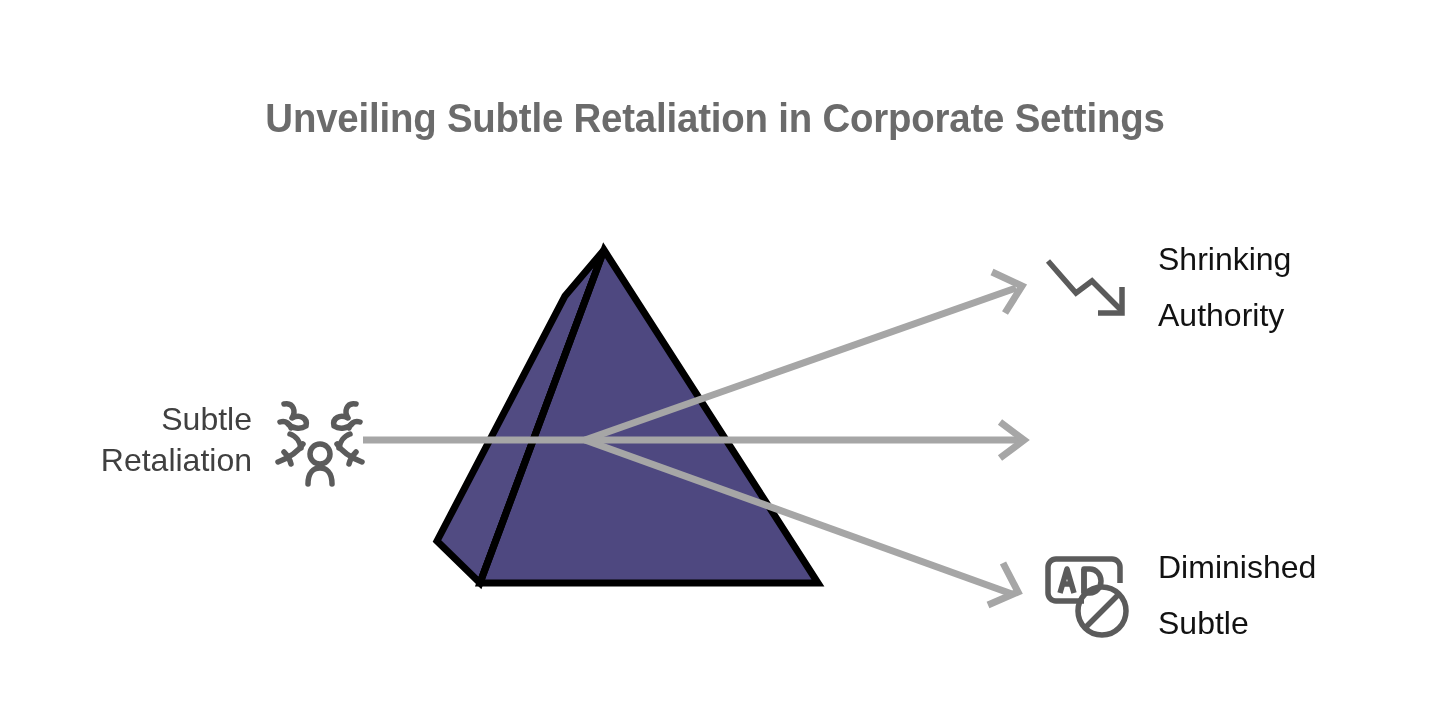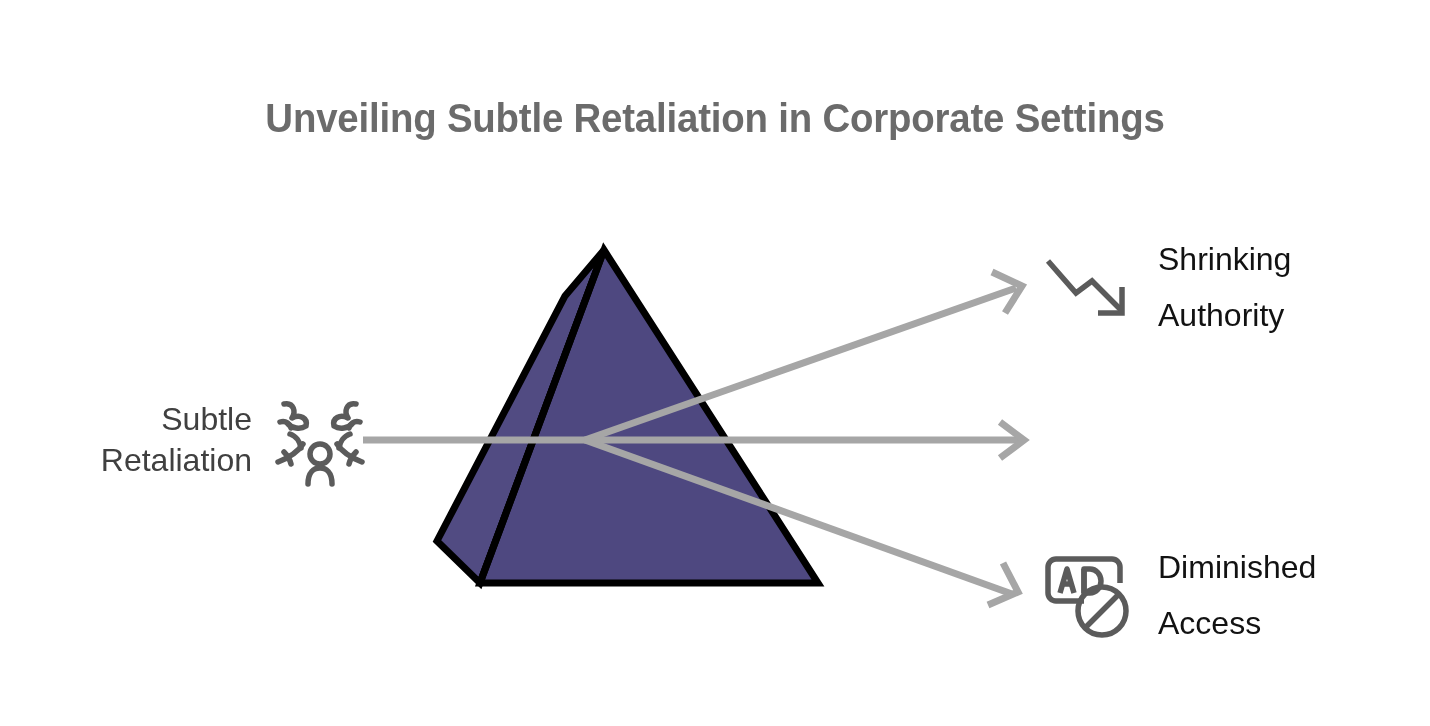--- a/index.html
+++ b/index.html
@@ -169,16 +169,16 @@
         <line x1="22" y1="35" x2="32" y2="35"></line>
 
         <path d="M44 20 H50 A11 12 0 0 1 50 44 H44 Z" fill="none"></path>
         <line x1="44" y1="20" x2="44" y2="44"></line>
 
         <circle cx="62" cy="62" r="24"></circle>
         <line x1="45" y1="79" x2="79" y2="45"></line>
       </svg>
     </div>
     <div class="outcome-label">Diminished
-Access</div>
+Subtle</div>
   </div>
 
 </div>
 
 </body></html>

